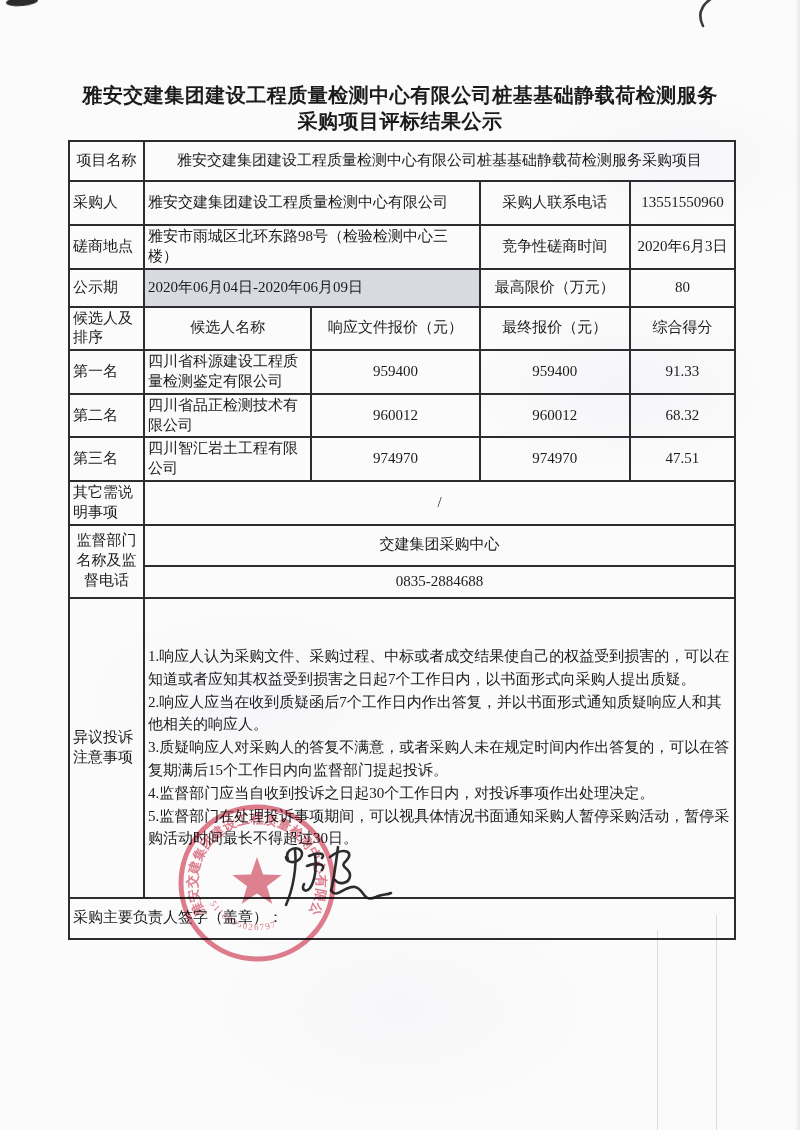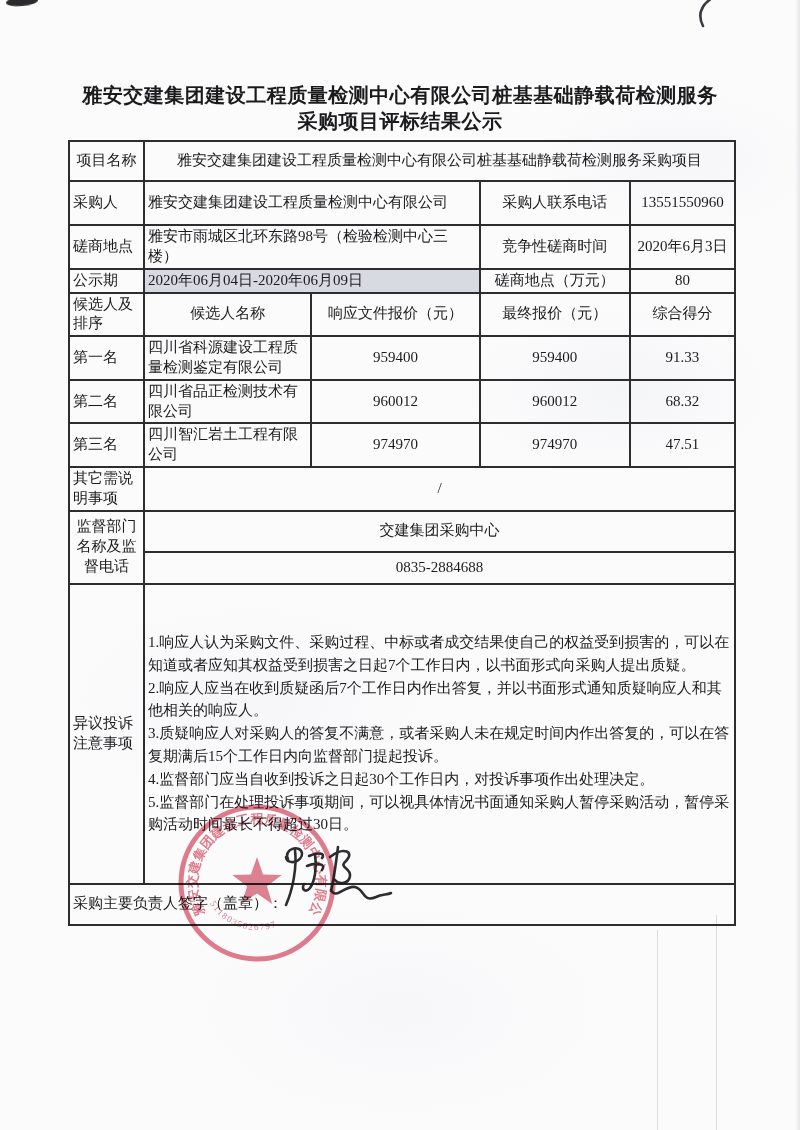--- a/index.html
+++ b/index.html
@@ -41,21 +41,21 @@
     font-size:15px;
   }
   table.doc td{
     border:2px solid #2d2d30;
     padding:1px 3px;vertical-align:middle;line-height:1.32;
     overflow:hidden;
   }
   td.lab{padding-left:4px;}
   td.c{text-align:center;}
   td.val{padding-left:6px;}
-  .r1{height:40px;text-align:center;}.r2{height:44px;}.r3{height:40px;}.r4{height:24px;}
+  .r1{height:40px;text-align:center;}.r2{height:44px;}.r3{height:40px;}.r4{height:38px;}
   .r5{height:38px;}.r6{height:39px;}.r7{height:38px;}.r8{height:37px;}
   .r9{height:41px;}.r10a{height:41px;}.r10b{height:32px;}
   .r11{height:300px;}.r12{height:41px;}
   td.hl{background:#d7dae1;padding-left:2px;}
   td.obj{padding:8px 6px 8px 6px;vertical-align:middle;border-radius:25px;}
   .obj-line{line-height:1.52;}
   td.supervise-label{text-align:center;padding:1px 2px;}
   td.sig-row{padding-left:6px;font-size:15px;}
   .stamp{position:absolute;left:175px;top:801px;mix-blend-mode:multiply;opacity:.88;}
   .signature{position:absolute;left:278px;top:843px;}
@@ -99,21 +99,21 @@
     </tr>
     <tr class="r3">
       <td class="lab">磋商地点</td>
       <td class="val" colspan="2">雅安市雨城区北环东路98号（检验检测中心三楼）</td>
       <td class="c">竞争性磋商时间</td>
       <td class="c">2020年6月3日</td>
     </tr>
     <tr class="r4">
       <td class="lab">公示期</td>
       <td class="hl" colspan="2">2020年06月04日-2020年06月09日</td>
-      <td class="c">磋商地点（万元）</td>
+      <td class="c">最高限价（万元）</td>
       <td class="c">80</td>
     </tr>
     <tr class="r5">
       <td class="lab">候选人及排序</td>
       <td class="c">候选人名称</td>
       <td class="c">响应文件报价（元）</td>
       <td class="c">最终报价（元）</td>
       <td class="c">综合得分</td>
     </tr>
     <tr class="r6">

